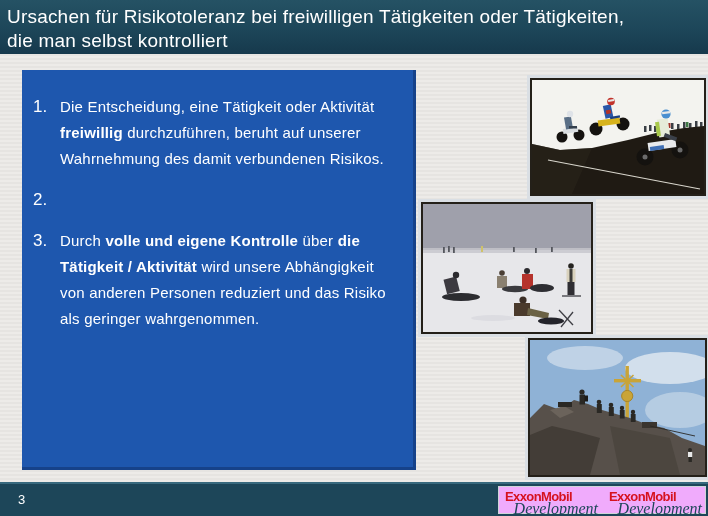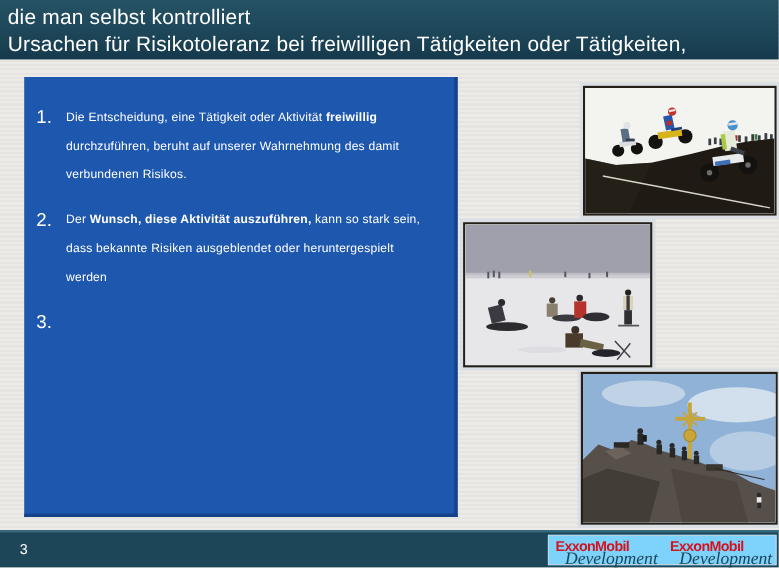--- a/index.html
+++ b/index.html
@@ -17,71 +17,71 @@
   .title-line{font-size:19px;line-height:24px;letter-spacing:0.2px;white-space:nowrap;}
   .bluebox{
     position:absolute;left:22px;top:70px;width:394px;height:400px;box-sizing:border-box;
     background:#1e57ae;
     border-right:3px solid #16428a;border-bottom:3px solid #16428a;
     padding:24px 6px 0 11px;
   }
   .item{display:flex;margin-bottom:15px;color:#fff;}
   .item:last-child{margin-bottom:0;}
   .num{flex:none;width:27px;font-size:17px;line-height:26px;}
-  .txt{width:330px;font-size:11px;line-height:26px;letter-spacing:0.2px;}
+  .txt{width:330px;font-size:15px;line-height:26px;letter-spacing:0.2px;}
   .txt .b{font-weight:bold;}
   .photo{
     position:absolute;margin:0;padding:0;border:2px solid #242019;
     box-shadow:0 0 0 3px #dadfe4;background:#fff;
   }
   .photo svg{display:block;}
   .ph1{left:530px;top:78px;}
   .ph2{left:421px;top:202px;}
   .ph3{left:528px;top:338px;}
   .footbar{
     position:absolute;left:0;top:482px;width:708px;height:34px;box-sizing:border-box;
     background:#1d4659;border-top:2px solid #38697e;color:#fff;
   }
   .pagenum{position:absolute;left:18px;top:8px;font-size:13px;}
   .foot-text{position:absolute;left:62px;top:10px;font-size:10.5px;letter-spacing:0.3px;white-space:nowrap;}
   .foot-text .fb{font-weight:bold;margin-right:5px;}
   .logobox{
-    position:absolute;left:498px;top:2px;width:208px;height:28px;background:#7dd3fc;
+    position:absolute;left:498px;top:2px;width:208px;height:28px;background:#f0abfc;
     display:flex;box-shadow:0 0 0 1px #cfd4d8 inset;text-align:center;
   }
   .logo{position:relative;width:50%;height:100%;}
   .brand{
     position:absolute;left:7px;top:3px;color:#d6121f;font-weight:bold;
     font-size:13px;letter-spacing:-0.6px;white-space:nowrap;
   }
   .division{
     position:absolute;right:4px;top:14px;color:#1d4659;
     font-family:"Liberation Serif", serif;font-style:italic;font-size:16px;white-space:nowrap;
   }
 </style>
 </head>
 <body>
 
 <header class="titlebar">
+  <div class="title-line">Ursachen für Risikotoleranz bei freiwilligen Tätigkeiten oder Tätigkeiten,</div>
   <div class="title-line">die man selbst kontrolliert</div>
-  <div class="title-line">Ursachen für Risikotoleranz bei freiwilligen Tätigkeiten oder Tätigkeiten,</div>
 </header>
 
 <section class="bluebox">
   <div id="risk-list">
       <div class="item">
         <div class="num">1.</div>
         <div class="txt"><span>Die Entscheidung, eine Tätigkeit oder Aktivität </span><span class="b">freiwillig</span><span> durchzuführen, beruht auf unserer Wahrnehmung des damit verbundenen Risikos.</span></div>
       </div>
       <div class="item">
         <div class="num">2.</div>
-        <div class="txt"><span>Der </span><span class="b">Wunsch, diese Aktivität auszuführen,</span><span> kann so stark sein, dass bekannte Risiken ausgeblendet oder heruntergespielt werden</span></div>
       </div>
       <div class="item">
         <div class="num">3.</div>
+        <div class="txt"><span>Durch </span><span class="b">volle und eigene Kontrolle</span><span> über </span><span class="b">die Tätigkeit / Aktivität</span><span> wird unsere Abhängigkeit von anderen Personen reduziert und das Risiko als geringer wahrgenommen.</span></div>
       </div>
     </div>
 </section>
 
 <figure class="photo ph1" title="Motocross-Fahrer springen über Erdhügel">
   <svg width="172" height="114" viewBox="0 0 172 114">
     <rect width="172" height="114" fill="#f3f3ef"></rect>
 
     <g fill="#3a3f45">
       <rect x="112" y="46" width="2.5" height="6"></rect>

